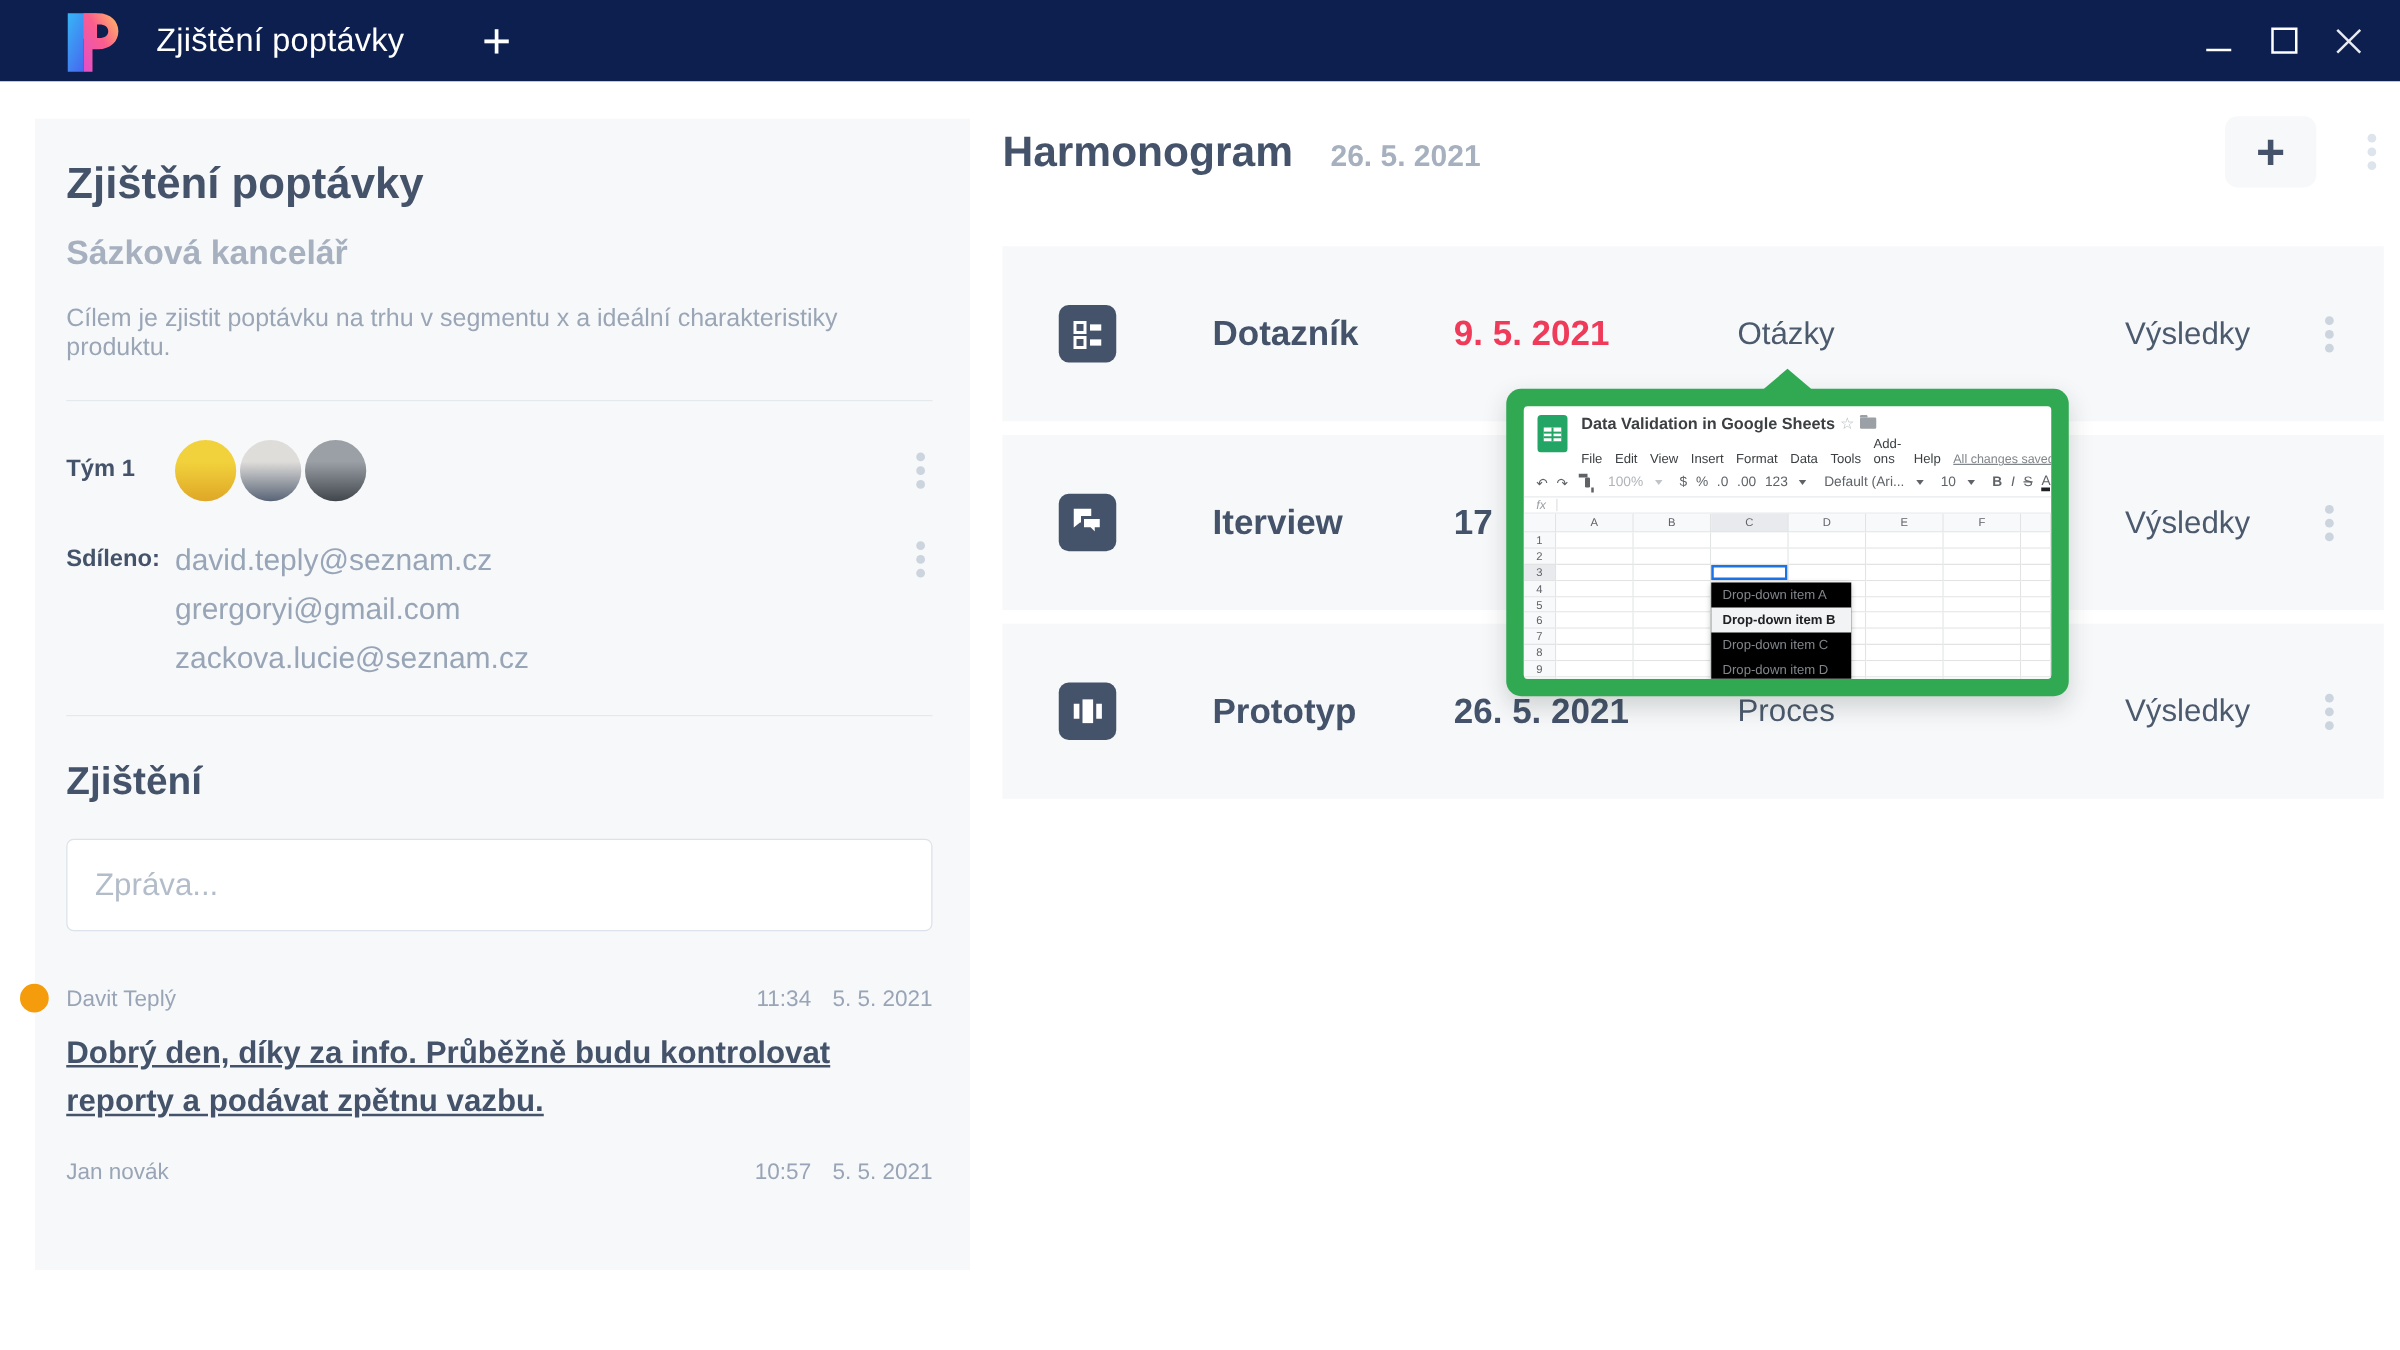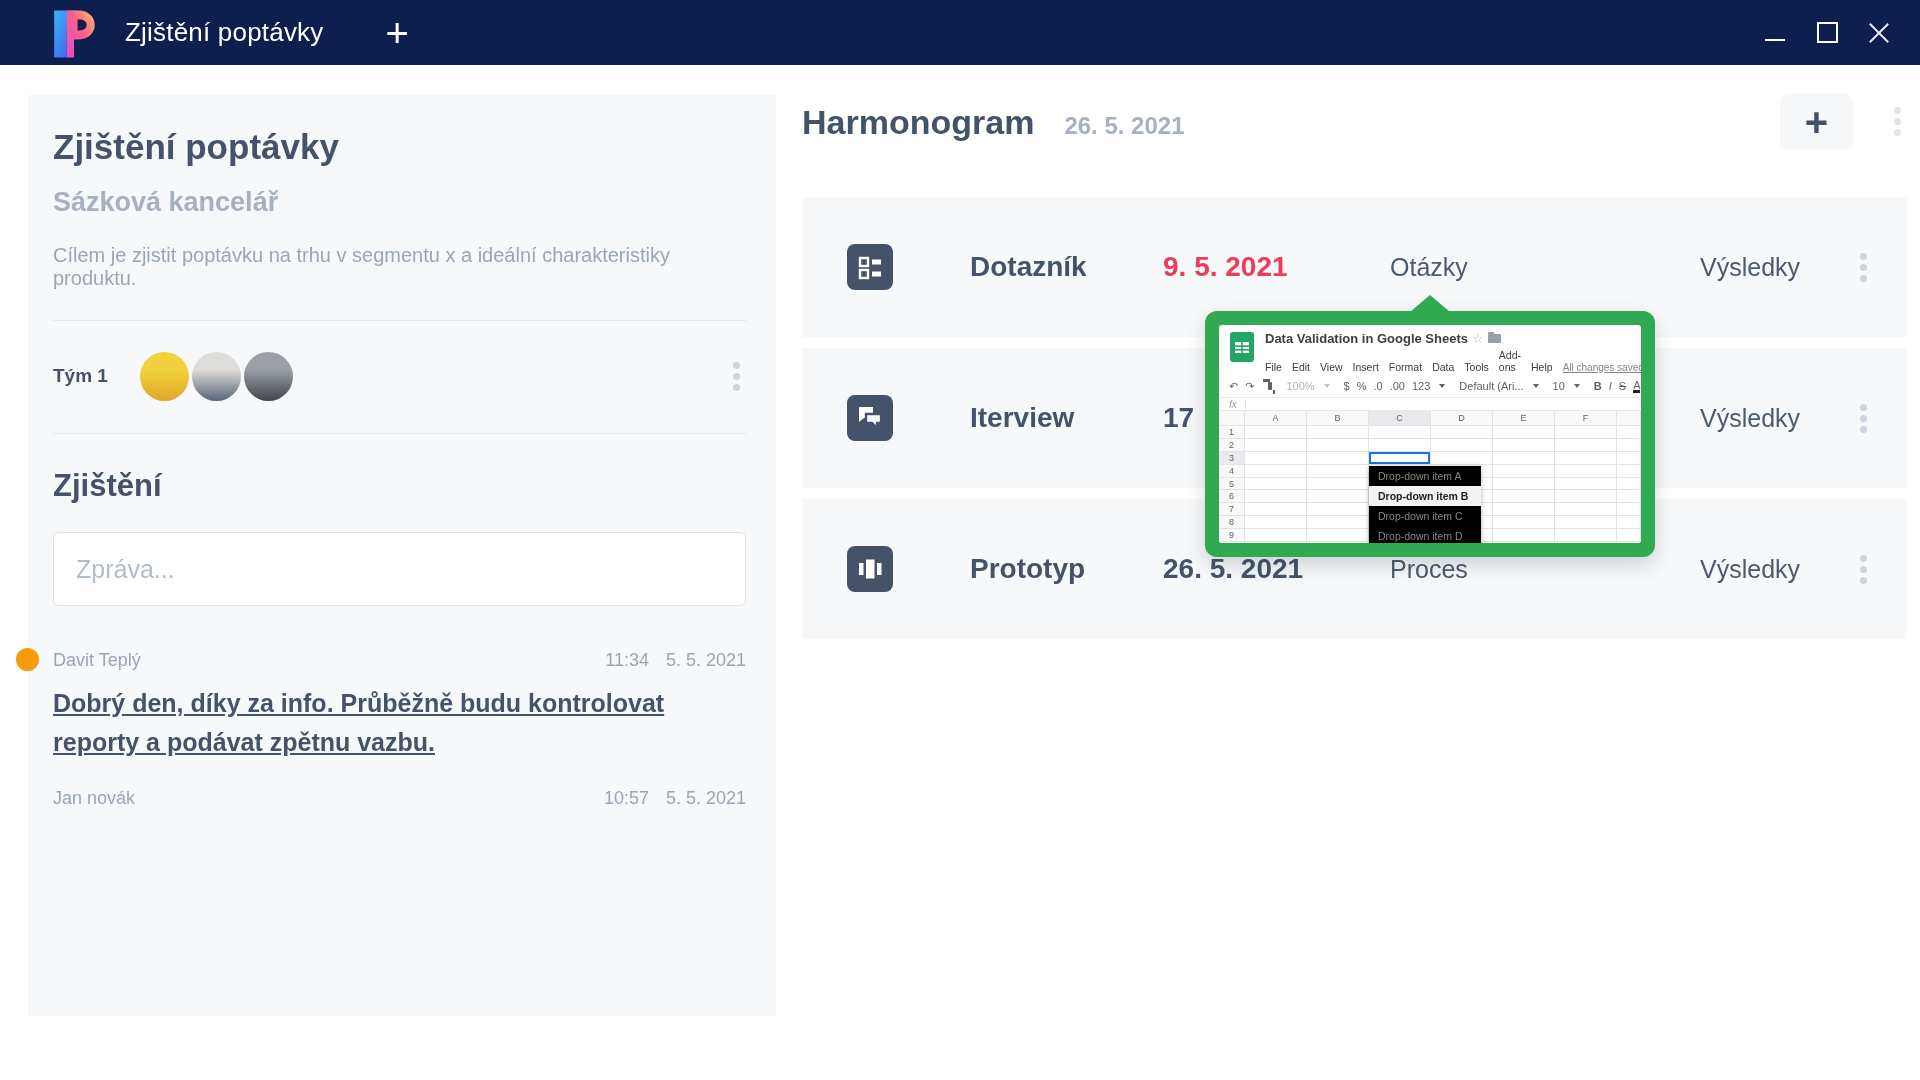--- a/index.html
+++ b/index.html
@@ -147,20 +147,33 @@
       <div class="avatar" id="av0" style="background: linear-gradient(rgb(242, 210, 60) 35%, rgb(223, 167, 39) 100%);"></div>
       <div class="avatar" id="av1" style="background: linear-gradient(rgb(223, 221, 218) 35%, rgb(88, 100, 118) 100%);"></div>
       <div class="avatar" id="av2" style="background: linear-gradient(rgb(154, 160, 165) 35%, rgb(65, 70, 77) 100%);"></div>
       <div class="kebab">
           <i></i>
           <i></i>
           <i></i>
         </div>
     </div>
 
+    <div class="shared-row">
+      <div class="shared-label">Sdíleno:</div>
+      <div class="emails">
+        <div>david.teply@seznam.cz</div>
+        <div>grergoryi@gmail.com</div>
+        <div>zackova.lucie@seznam.cz</div>
+      </div>
+      <div class="kebab">
+          <i></i>
+          <i></i>
+          <i></i>
+        </div>
+    </div>
 
     <hr class="lp-hr2">
     <div class="comments-title">Zjištění</div>
     <input class="msg-input" type="text" placeholder="Zpráva..." style="">
 
     <div class="comment">
       <div class="unread-dot"></div>
       <div class="c-meta">
         <span>Davit Teplý</span>
         <span class="c-when">

